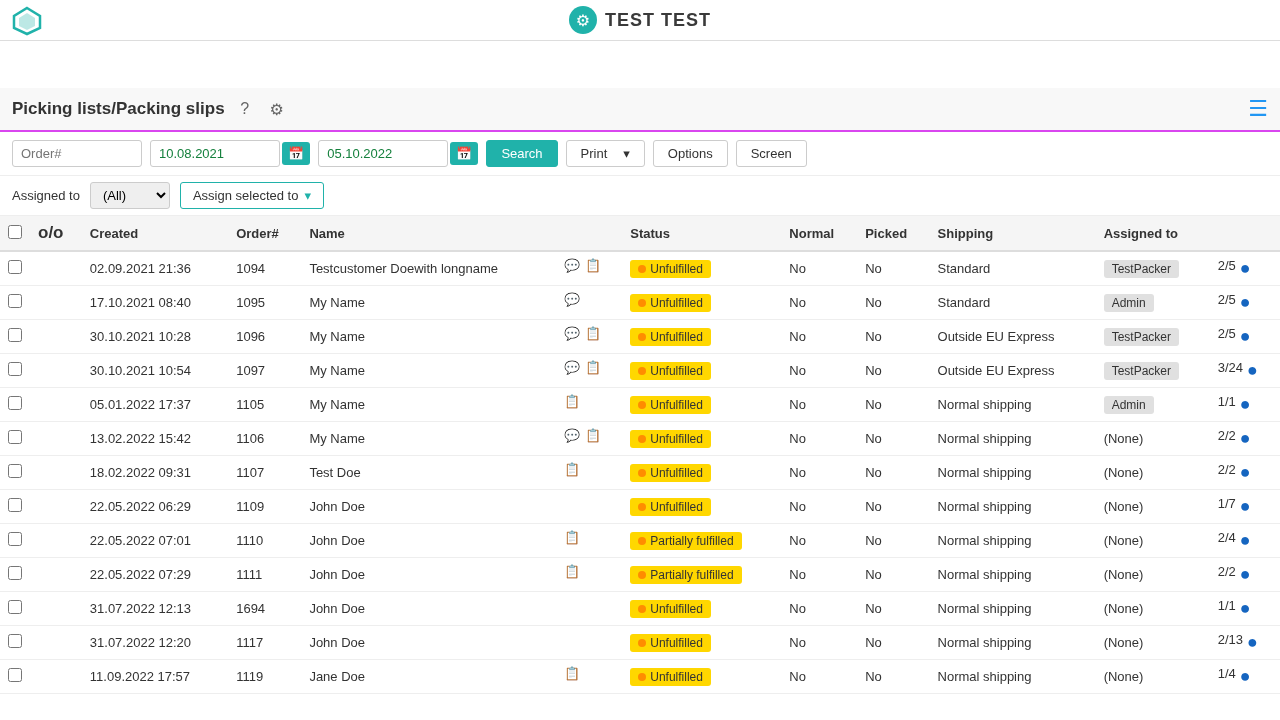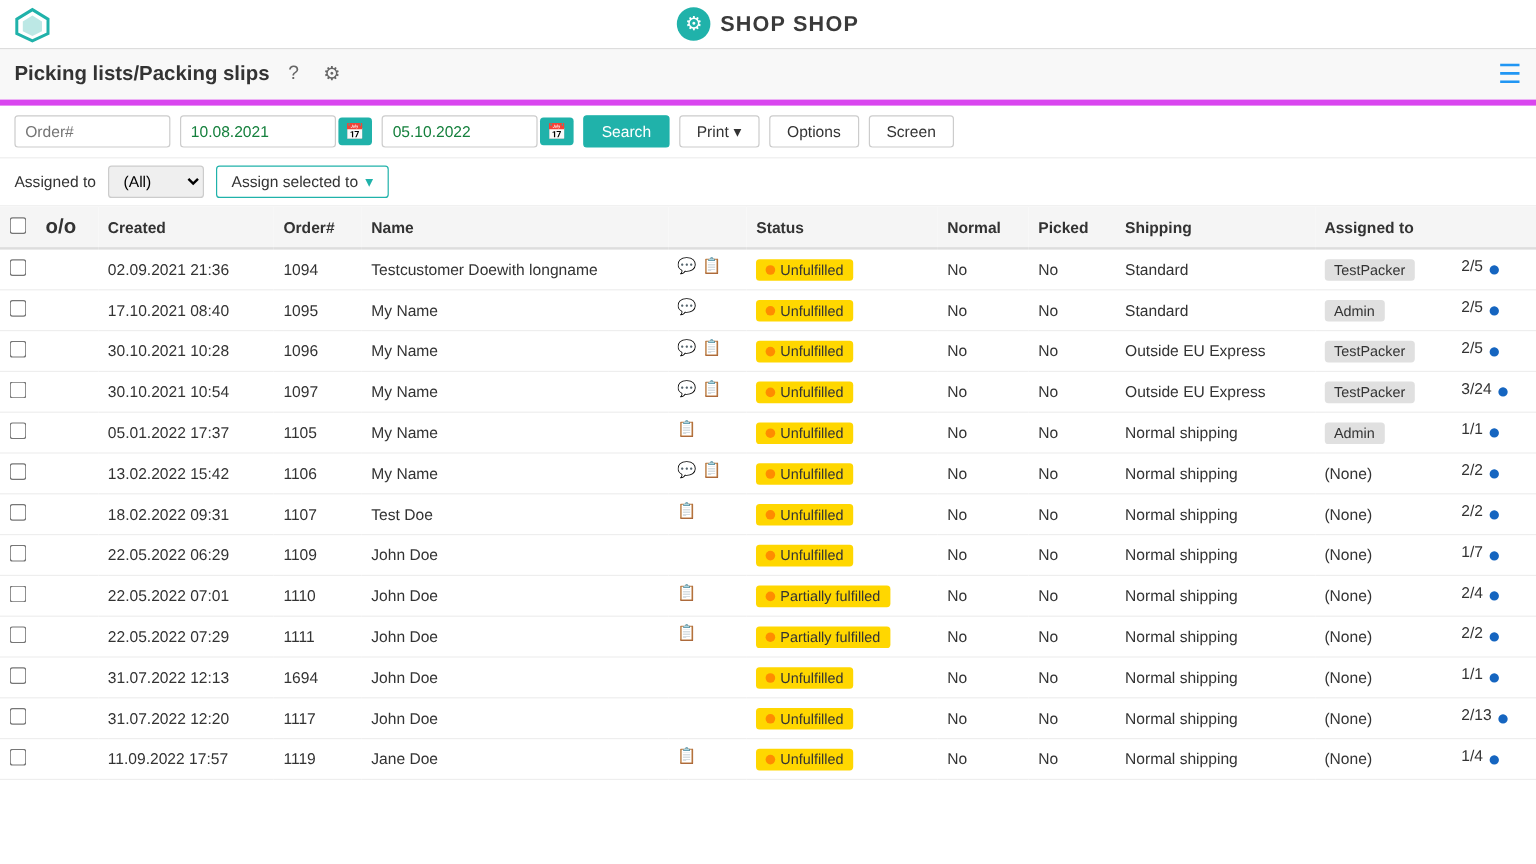--- a/index.html
+++ b/index.html
@@ -17,21 +17,21 @@
     .top-header .shop-title {
       font-size: 18px; font-weight: bold; color: #3a3a3a; letter-spacing: 1px;
     }
     .corner-logo {
       position: absolute; left: 12px; top: 6px;
     }
 
     
     .page-header {
       display: flex; align-items: center; justify-content: space-between;
-      padding: 8px 12px; border-bottom: 5px solid #d946ef; background: #f8f8f8;
+      padding: 8px 12px; border-bottom: 2px solid #d946ef; background: #f8f8f8; margin-top: 47px;
     }
     .page-header-left { display: flex; align-items: center; gap: 8px; }
     .page-title { font-size: 17px; font-weight: bold; color: #333; }
     .icon-btn {
       width: 24px; height: 24px; border: none; background: none; cursor: pointer;
       display: flex; align-items: center; justify-content: center; color: #666;
       font-size: 16px;
     }
     .hamburger-btn {
       color: #2196F3; font-size: 22px; border: none; background: none; cursor: pointer;
@@ -54,21 +54,21 @@
     .cal-btn {
       background: #20b2aa; border: none; border-radius: 3px; cursor: pointer;
       padding: 4px 6px; color: white; font-size: 13px;
     }
     .btn {
       padding: 5px 14px; border-radius: 3px; border: 1px solid;
       cursor: pointer; font-size: 13px;
     }
     .btn-teal { background: #20b2aa; color: white; border-color: #20b2aa; }
     .btn-outline { background: white; color: #333; border-color: #ccc; }
-    .btn-with-arrow { display: flex; align-items: center; gap: 4px; }
+    .btn-with-arrow { display: flex; align-items: center; gap: 16px; }
 
     
     .assign-row {
       display: flex; align-items: center; gap: 10px; padding: 6px 12px;
       border-bottom: 1px solid #eee;
     }
     .assign-label { font-size: 13px; color: #333; }
     .assign-select {
       padding: 4px 8px; border: 1px solid #ccc; border-radius: 3px;
       font-size: 13px; min-width: 80px;
@@ -129,21 +129,21 @@
 <div class="top-header">
 
   <div class="corner-logo">
     <svg width="30" height="30" viewBox="0 0 30 30">
       <polygon points="15,2 28,10 28,22 15,28 2,22 2,10" fill="none" stroke="#20b2aa" stroke-width="2.5"></polygon>
       <polygon points="15,7 23,12 23,20 15,24 7,20 7,12" fill="#20b2aa" opacity="0.3"></polygon>
     </svg>
   </div>
   <div class="logo-area">
     <div class="gear-circle">⚙</div>
-    <span class="shop-title">SHOP SHOP</span>
+    <span class="shop-title">TEST TEST</span>
   </div>
 </div>
 
 <div class="page-header">
   <div class="page-header-left">
     <span class="page-title">Picking lists/Packing slips</span>
     <button class="icon-btn" title="Help">?</button>
     <button class="icon-btn" title="Settings">⚙</button>
   </div>
   <button class="hamburger-btn">☰</button>

